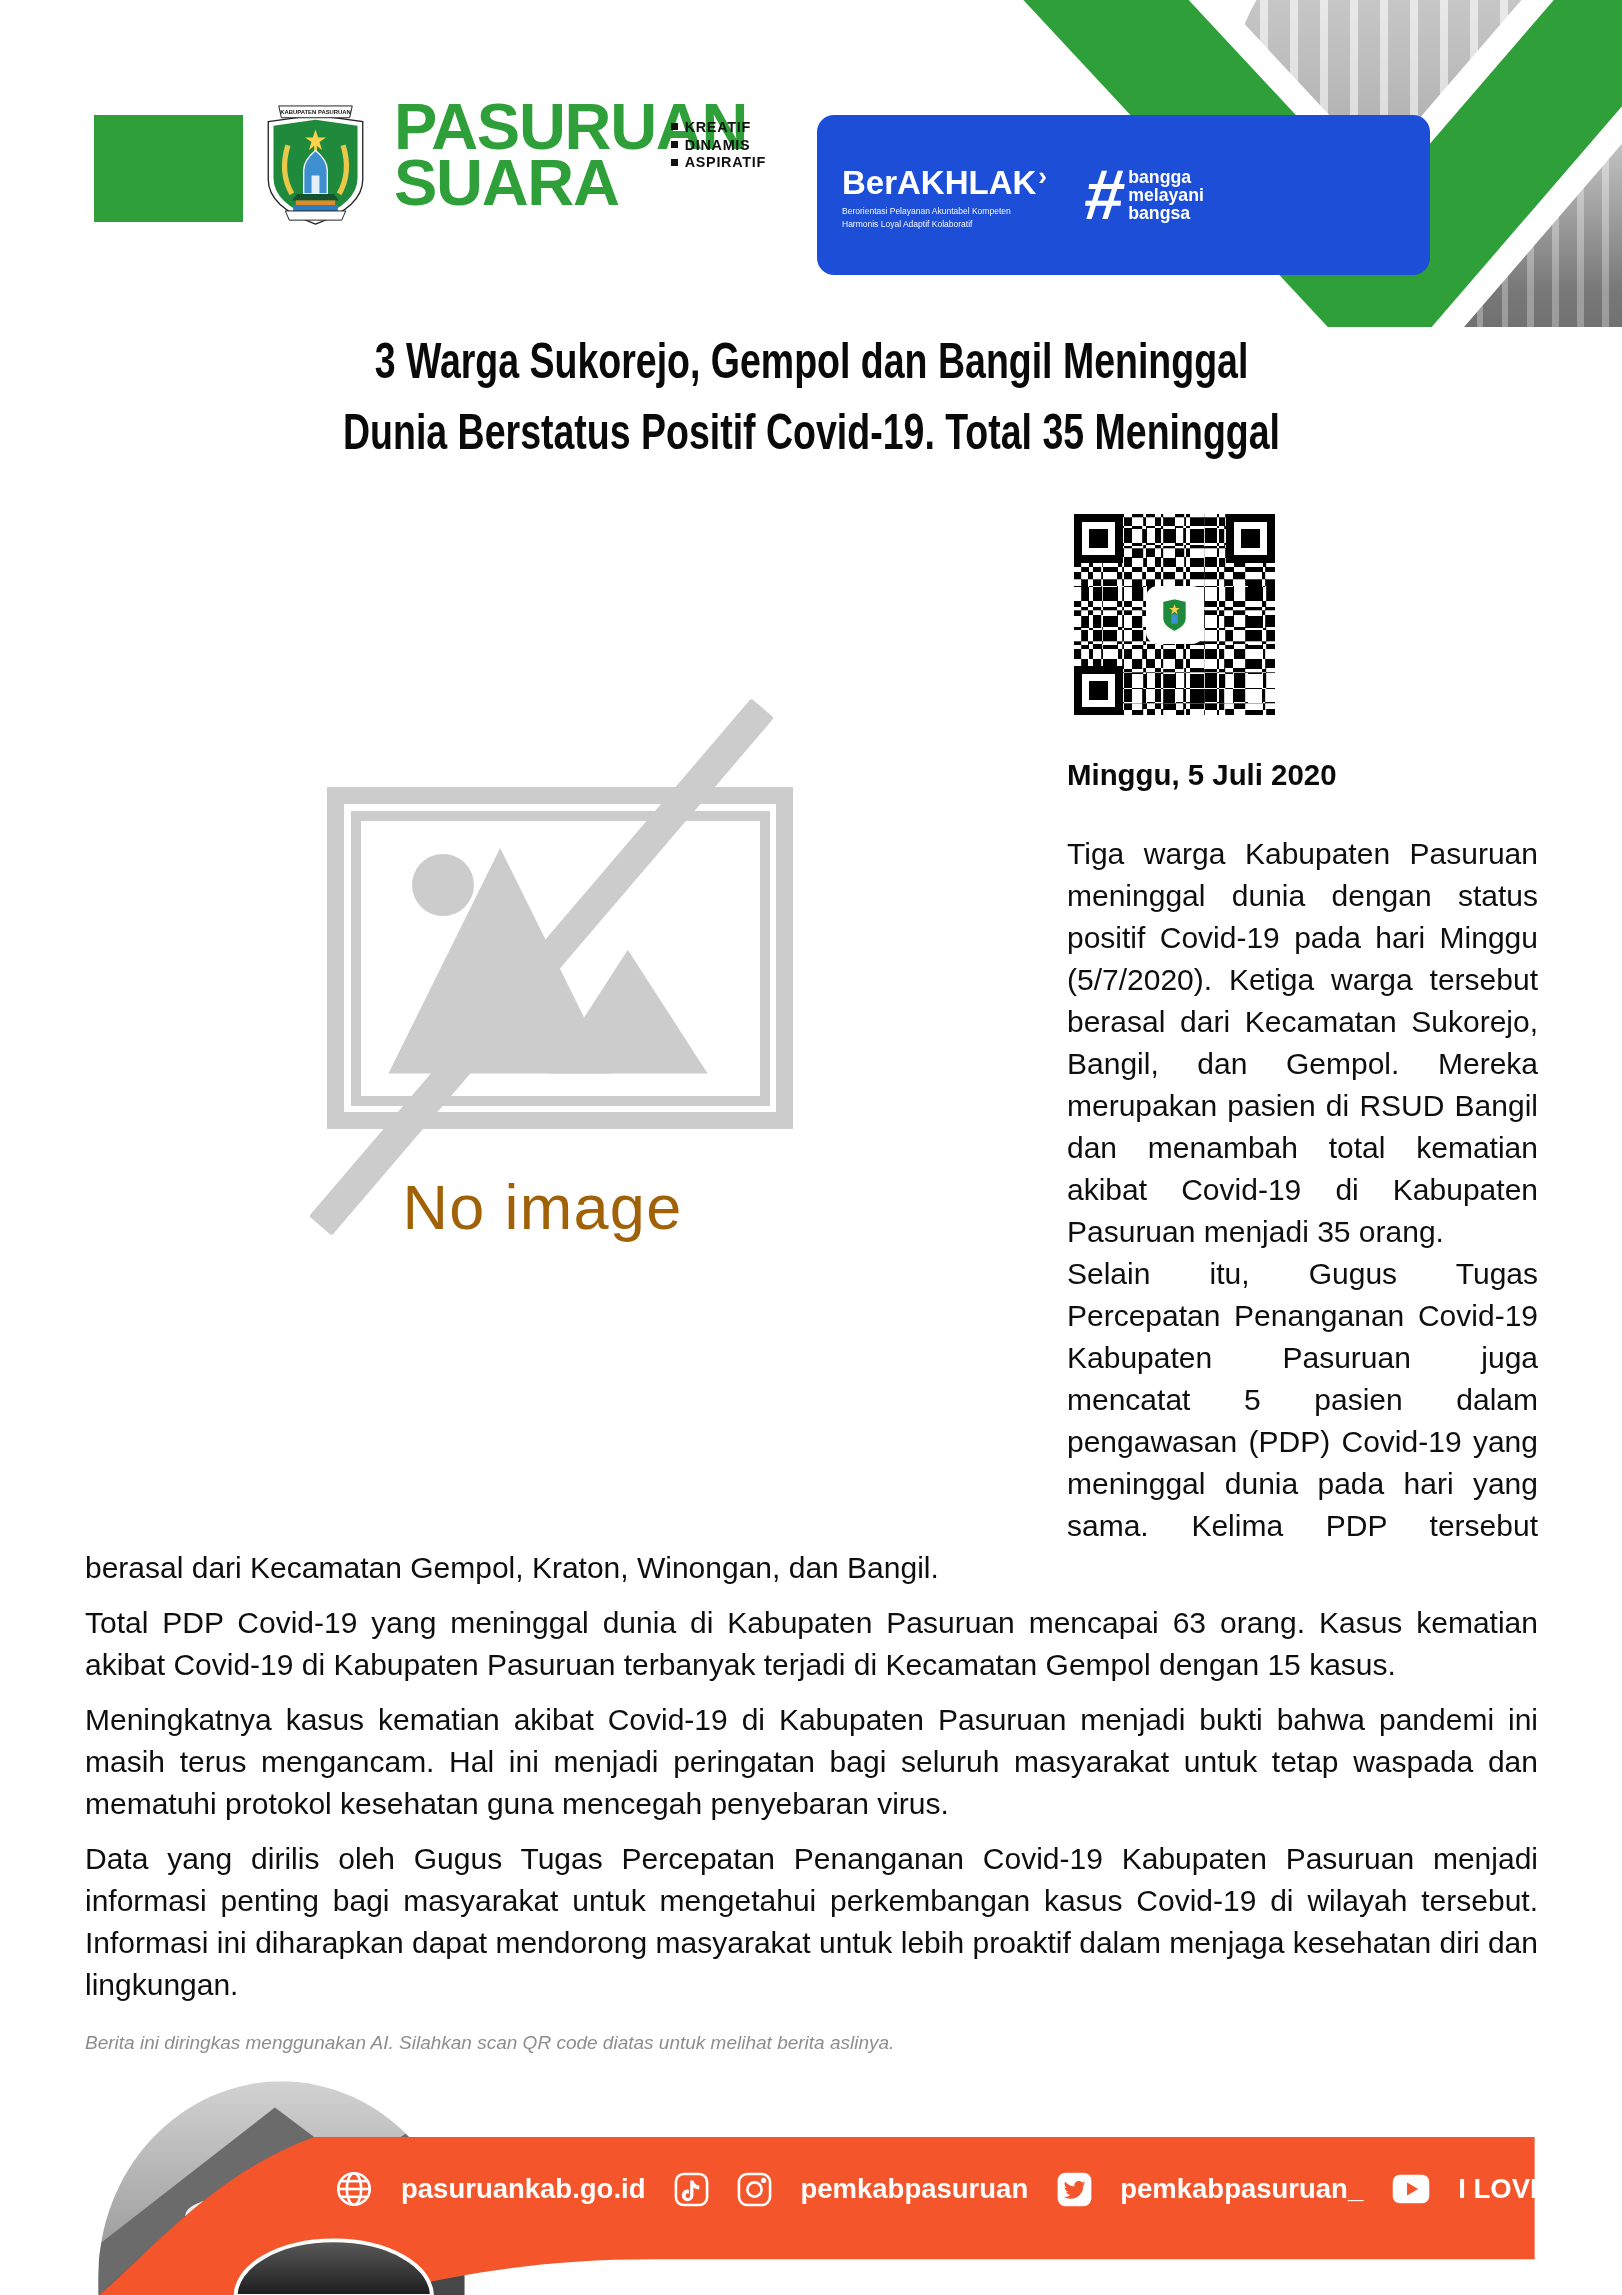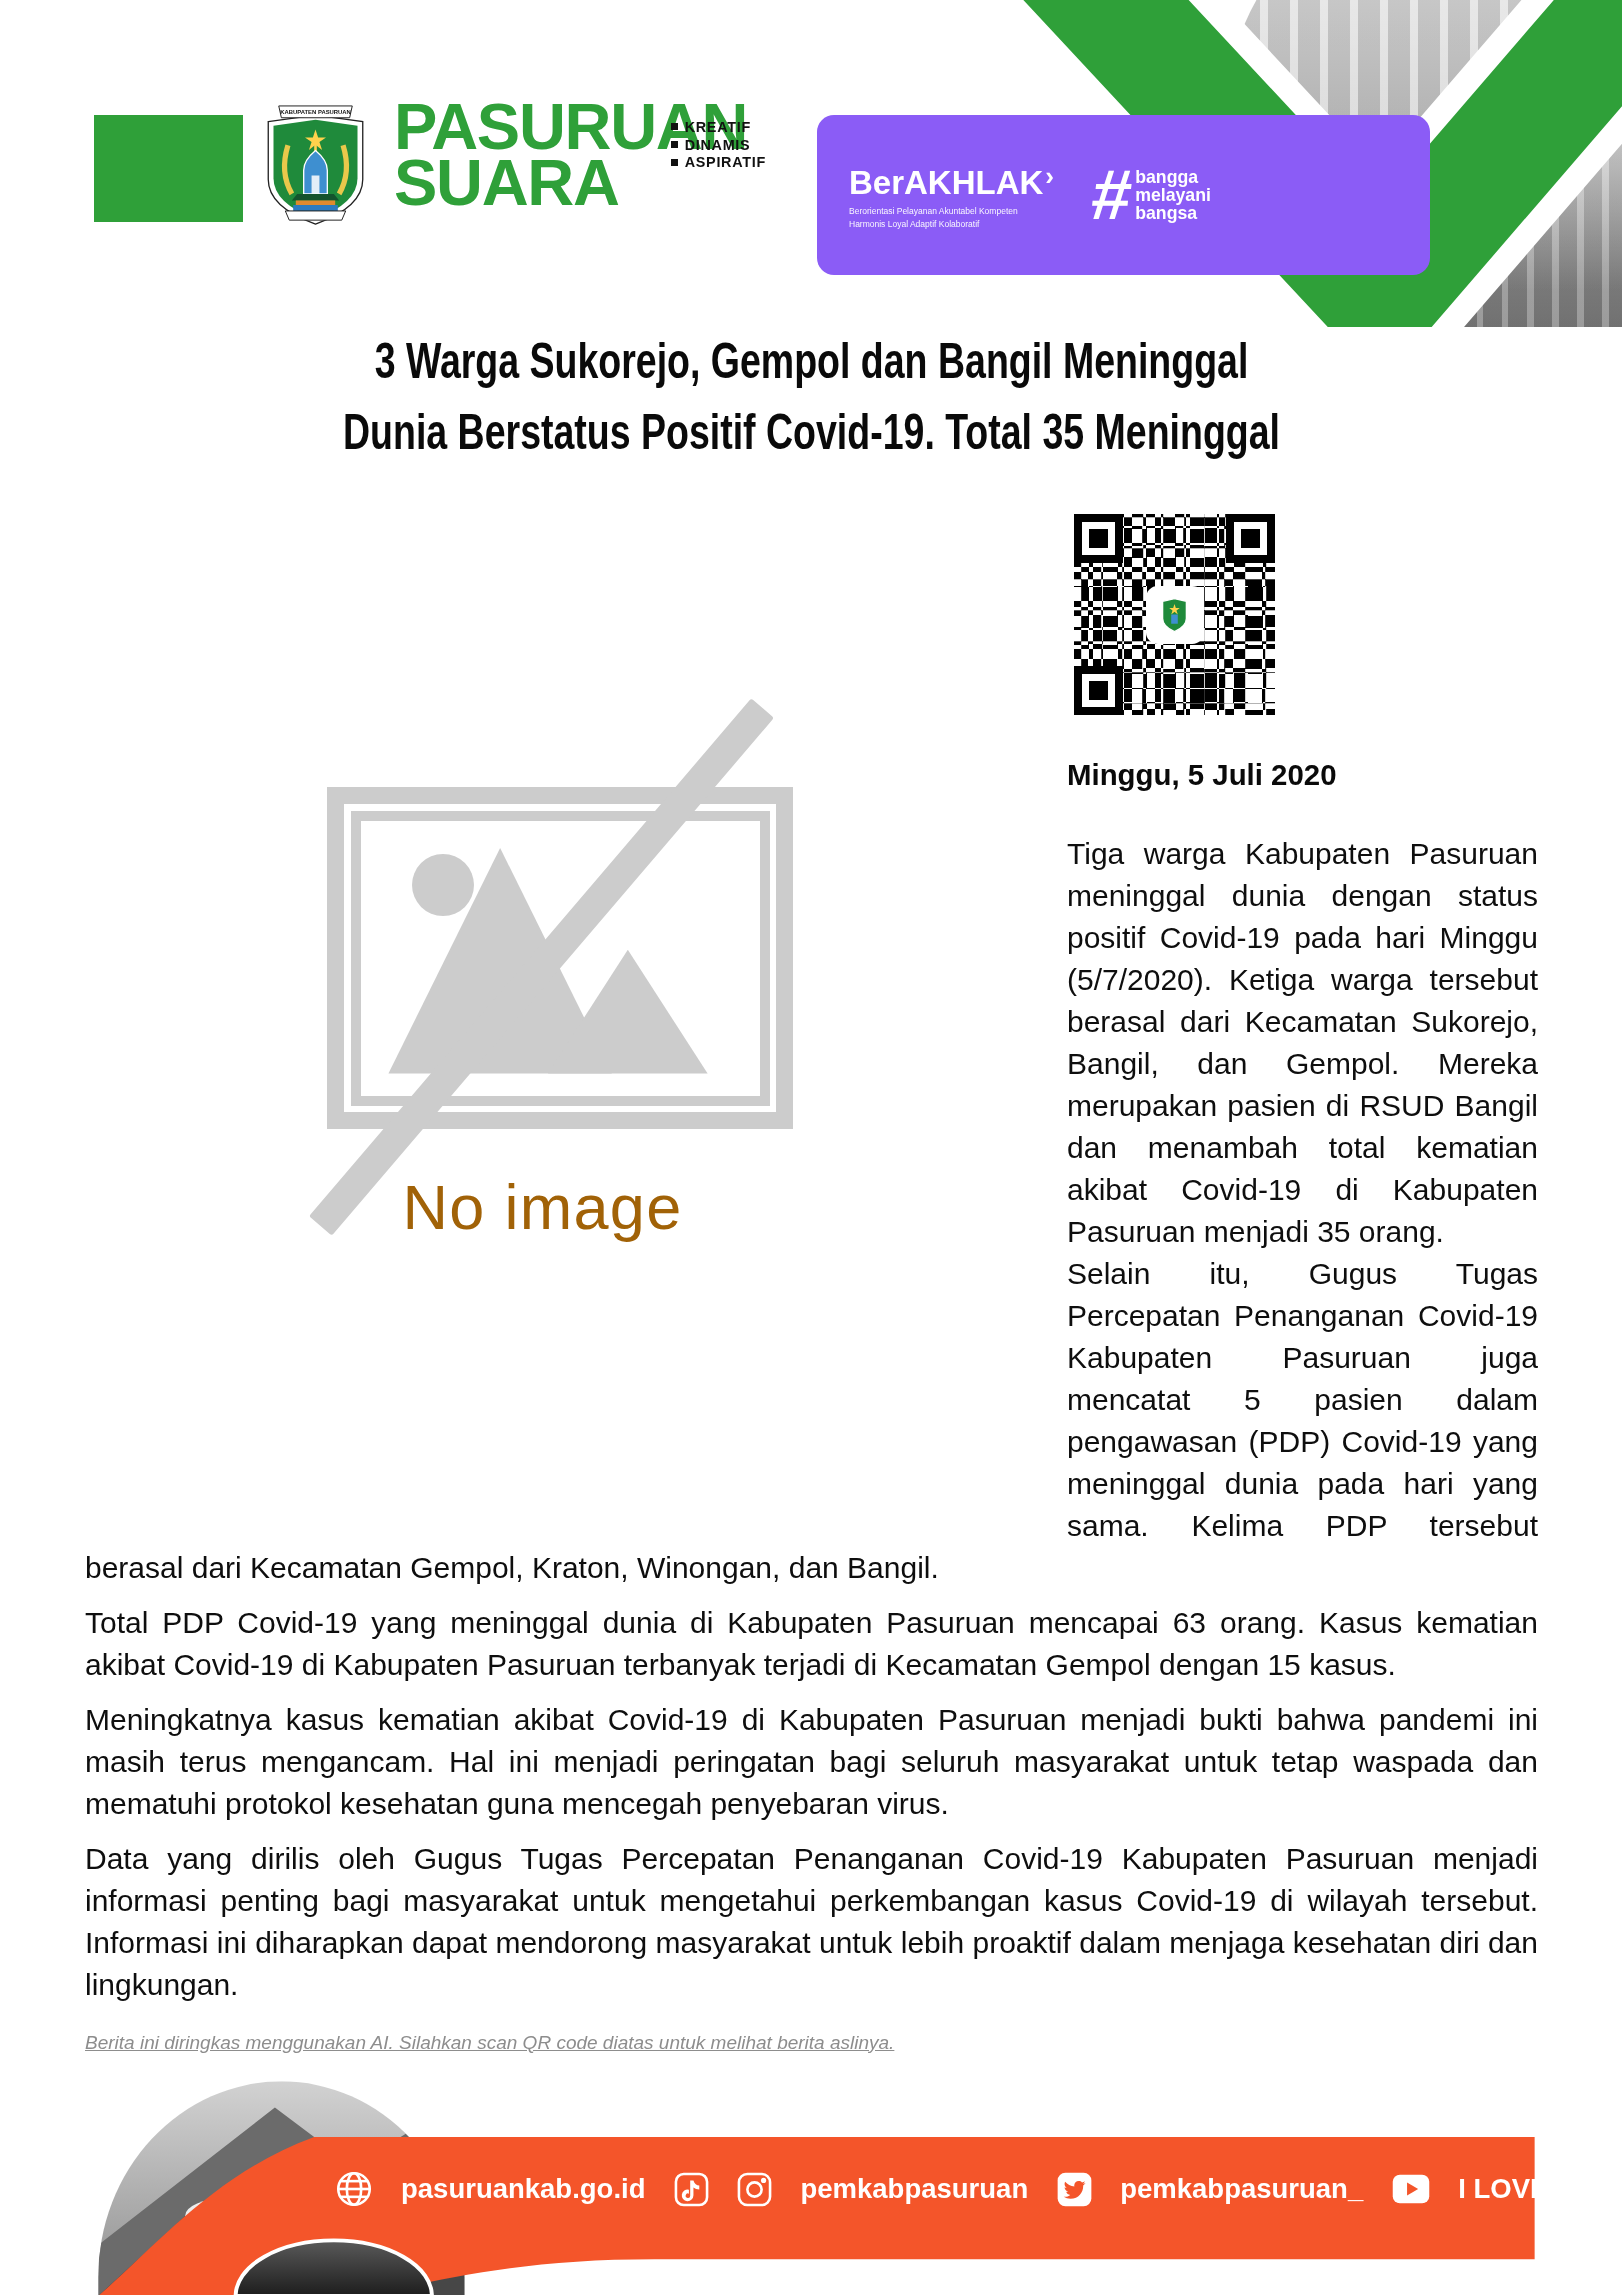--- a/index.html
+++ b/index.html
@@ -22,22 +22,22 @@
      background:
        repeating-linear-gradient(90deg, rgba(255,255,255,.45) 0 7.9px, rgba(0,0,0,0.07) 7.9px 30px),
        linear-gradient(180deg,#e6e6e6 0%,#c2c2c2 55%,#9d9d9d 100%);}
   .photo-circle.right{left:1427px;top:98px;width:275px;height:275px;
      background:
        linear-gradient(180deg, rgba(255,255,255,.4), rgba(0,0,0,.18) 70%),
        repeating-linear-gradient(90deg, rgba(255,255,255,.35) 0 6.5px, rgba(0,0,0,0.1) 6.5px 25px),
        linear-gradient(180deg,#cfcfcf,#8f8f8f);}
   .vshape{position:absolute;left:811px;top:0;width:811px;height:327px;z-index:2;}
 
-  .band{position:absolute;left:817px;top:115px;width:613px;height:160px;background:#8b5cf6;
-        border-radius:17px;display:flex;align-items:center;padding-left:32px;box-sizing:border-box;
+  .band{position:absolute;left:817px;top:115px;width:613px;height:160px;background:#1d4ed8;
+        border-radius:17px;display:flex;align-items:center;padding-left:25px;box-sizing:border-box;
         gap:26px;z-index:3;color:#fff;}
   .ba-title{font-size:33px;font-weight:700;line-height:33px;white-space:nowrap;}
   .chev{font-size:26px;vertical-align:9.2px;margin-left:2px;font-weight:700;}
   .ba-sub{font-size:8.5px;line-height:11px;margin-top:2.6px;opacity:.95;white-space:nowrap;}
   .ba-sub.first{margin-top:6.5px;}
   .hashtag{display:flex;align-items:center;margin-left:11.8px;}
   .hash{font-size:71px;font-weight:700;line-height:.8;transform:skewX(-6deg);}
   .hash-words{font-size:17.7px;font-weight:700;line-height:18.3px;margin-left:3.9px;text-align:left;}
 
   
@@ -76,21 +76,21 @@
   .ni-label{position:absolute;left:248px;top:1171px;width:589px;text-align:center;
             font-size:63px;color:#a16207;letter-spacing:1.3px;}
 
   
   .article{position:absolute;left:85px;top:833px;width:1453px;font-size:30px;line-height:42px;
            text-align:justify;color:#0e0e0e;}
   .float-spacer{float:left;width:982px;height:691px;}
   .article p{margin:0;}
   .article p.gap{margin-top:13px;}
   .disclaimer{font-size:19px;font-style:italic;color:#8d8d8d;margin-top:23.6px !important;
-              text-align:left;line-height:25px;text-decoration:underline;}
+              text-align:left;line-height:25px;}
 
   
   .footer-art{position:absolute;left:0;top:2029px;width:1623px;height:267px;}
   .social-row{position:absolute;left:335px;top:2158px;height:62px;display:flex;align-items:center;
               gap:29px;z-index:5;color:#fff;font-weight:700;font-size:27.5px;white-space:nowrap;}
   .sgroup{display:flex;align-items:center;gap:28px;}
   .sicon{display:block;}
 </style>
 </head>
 <body>

